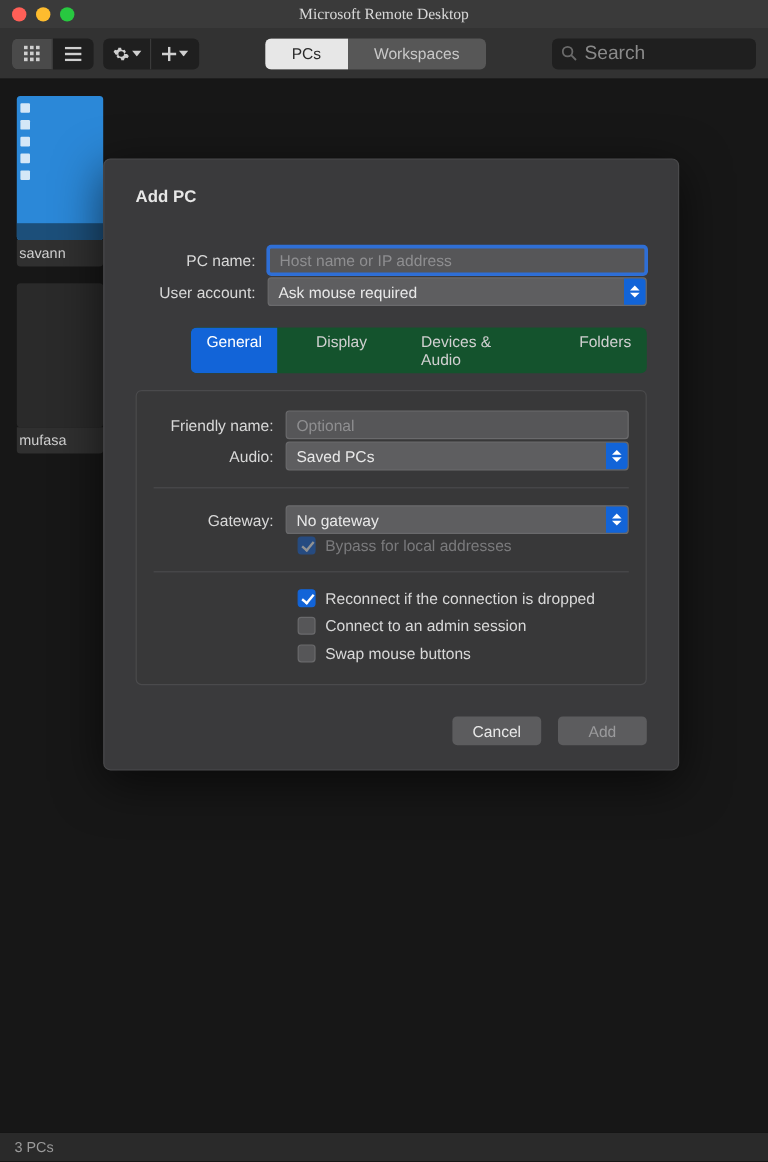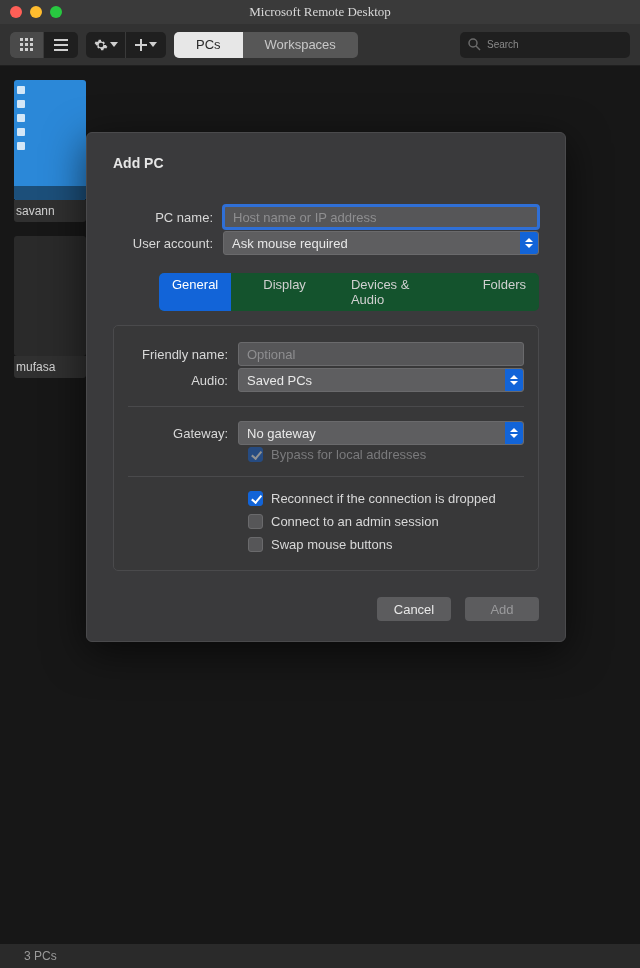--- a/index.html
+++ b/index.html
@@ -12,25 +12,25 @@
   .tl-close { background:#ff5f57; } .tl-min { background:#febc2e; } .tl-max { background:#28c840; }
   .title { position:absolute; left:0; right:0; text-align:center; color:#d8d8d8; font-size:13px; pointer-events:none;font-family:Liberation Serif, serif; }
 
   
   .toolbar { height: 42px; background: #323232; display:flex; align-items:center; padding:0 10px; gap:8px; border-bottom:1px solid #1f1f1f;}
   .seg { display:flex; background:#1f1f1f; border-radius:5px; overflow:hidden; }
   .seg-btn { width:34px; height:26px; display:flex; align-items:center; justify-content:center; color:#cfcfcf; border-right:1px solid #3a3a3a;}
   .seg-btn:last-child{border-right:none;}
   .seg-btn.active { background:#4a4a4a; }
   .seg-btn .chev { margin-left:2px; }
-  .center-tabs { flex:1; display:flex; justify-content:flex-start; }
+  .center-tabs { flex:1; display:flex; justify-content:center; }
   .tabs { display:flex; background:#575757; border-radius:5px; overflow:hidden; height:26px;}
   .tab { padding:0 22px; font-size:13px; color:#c8c8c8; display:flex; align-items:center; }
   .tab.active { background:#e7e7e7; color:#2a2a2a; font-weight:500;}
-  .search { width:170px; height:26px; background:#1f1f1f; border-radius:5px; display:flex; align-items:center; gap:6px; padding:0 8px; color:#8a8a8a; font-size:10px;}
+  .search { width:170px; height:26px; background:#1f1f1f; border-radius:5px; display:flex; align-items:center; gap:6px; padding:0 8px; color:#8a8a8a; font-size:16px;}
   .search svg{opacity:.7;}
 
   
   .main { position:relative; background:#171717; height: calc(968px - 24px - 42px - 24px); padding:14px; }
   .pc-grid { display:flex; flex-direction:column; gap:14px; }
   .pc-card { width:72px; }
   .thumb { width:72px; height:120px; background:#2b88d8; border-radius:3px; position:relative; overflow:hidden;}
   .thumb.blank { background:#2a2a2a; }
   .thumb .tb { position:absolute; bottom:0; left:0; right:0; height:14px; background:#1c4f7a; }
   .thumb .icons { position:absolute; top:6px; left:3px; display:flex; flex-direction:column; gap:6px;}
@@ -65,21 +65,21 @@
   .chk.checked::after{content:"";width:4px;height:8px;border:solid #fff;border-width:0 2px 2px 0;transform:rotate(40deg) translateY(-1px);}
   .chk.disabled { opacity:.45; }
   .check-row .txt{ color:#d8d8d8; font-size:13px;}
   .check-row.disabled .txt{ color:#7a7a7c; }
 
   .actions { display:flex; justify-content:flex-end; gap:14px; margin-top:26px;}
   .btn { min-width:74px; height:24px; border-radius:4px; background:#5c5c5e; color:#e8e8e8; font-size:13px; display:flex; align-items:center; justify-content:center;}
   .btn.primary { background:#5c5c5e; color:#9a9a9c; }
 
   
-  .statusbar { height:24px; background:#2a2a2a; color:#9a9a9a; font-size:12px; display:flex; align-items:center; padding:0 24px;}
+  .statusbar { height:24px; background:#2a2a2a; color:#9a9a9a; font-size:12px; display:flex; align-items:center; padding:0 12px;}
 
   svg { display:block; }
 </style>
 </head>
 <body>
 
 <div class="titlebar">
   <div class="traffic">
     <span class="tl-close"></span>
     <span class="tl-min"></span>

